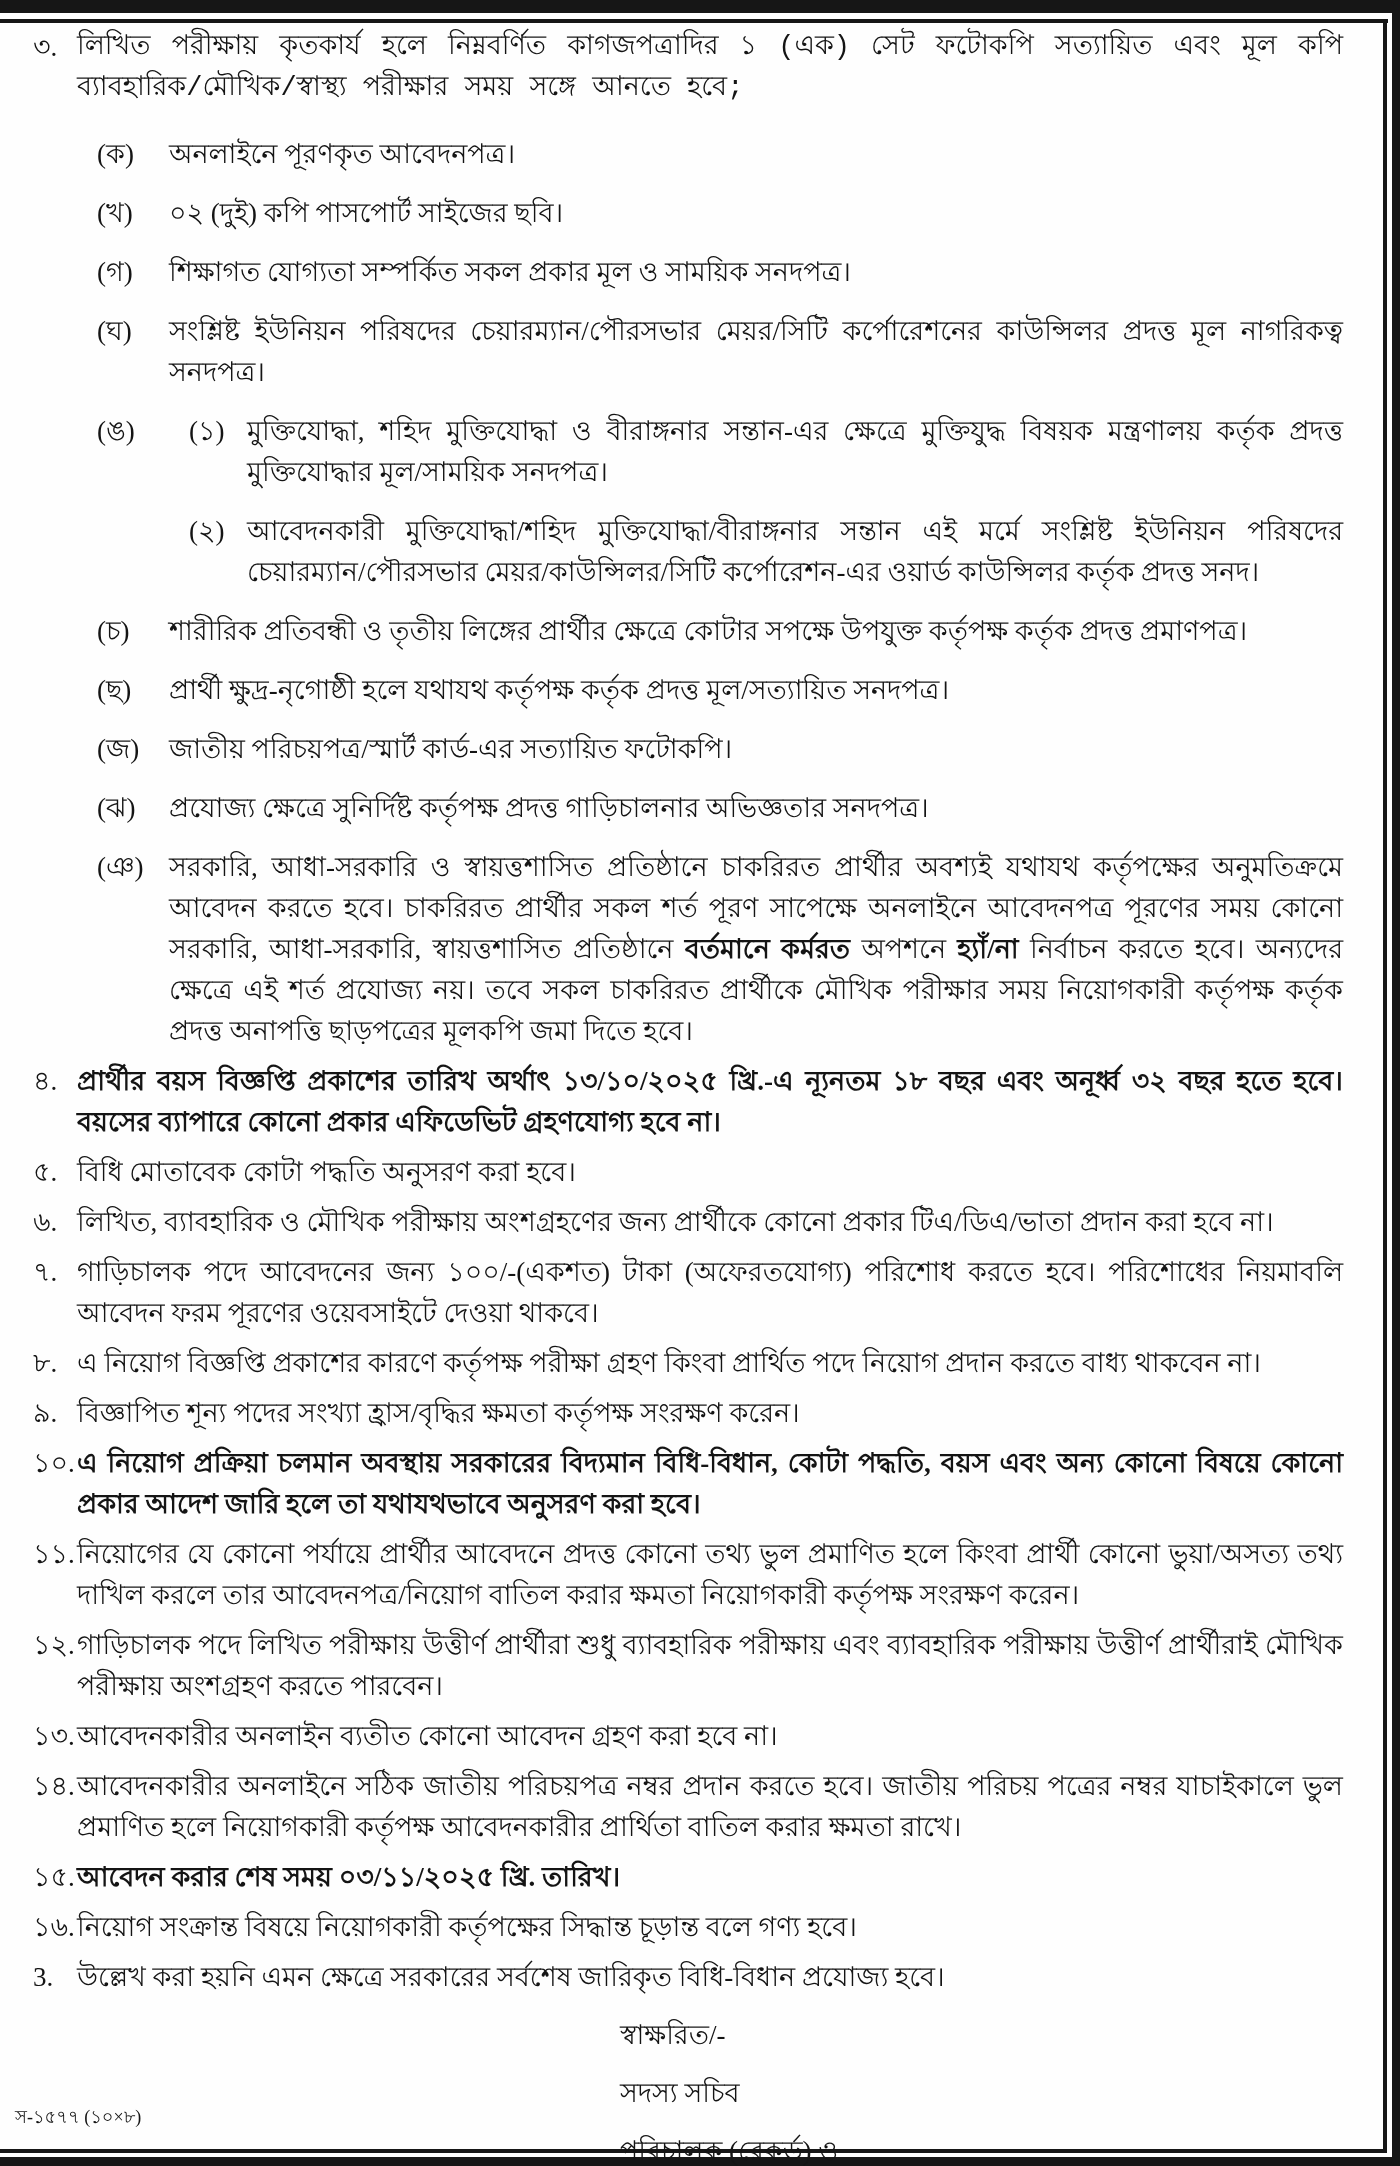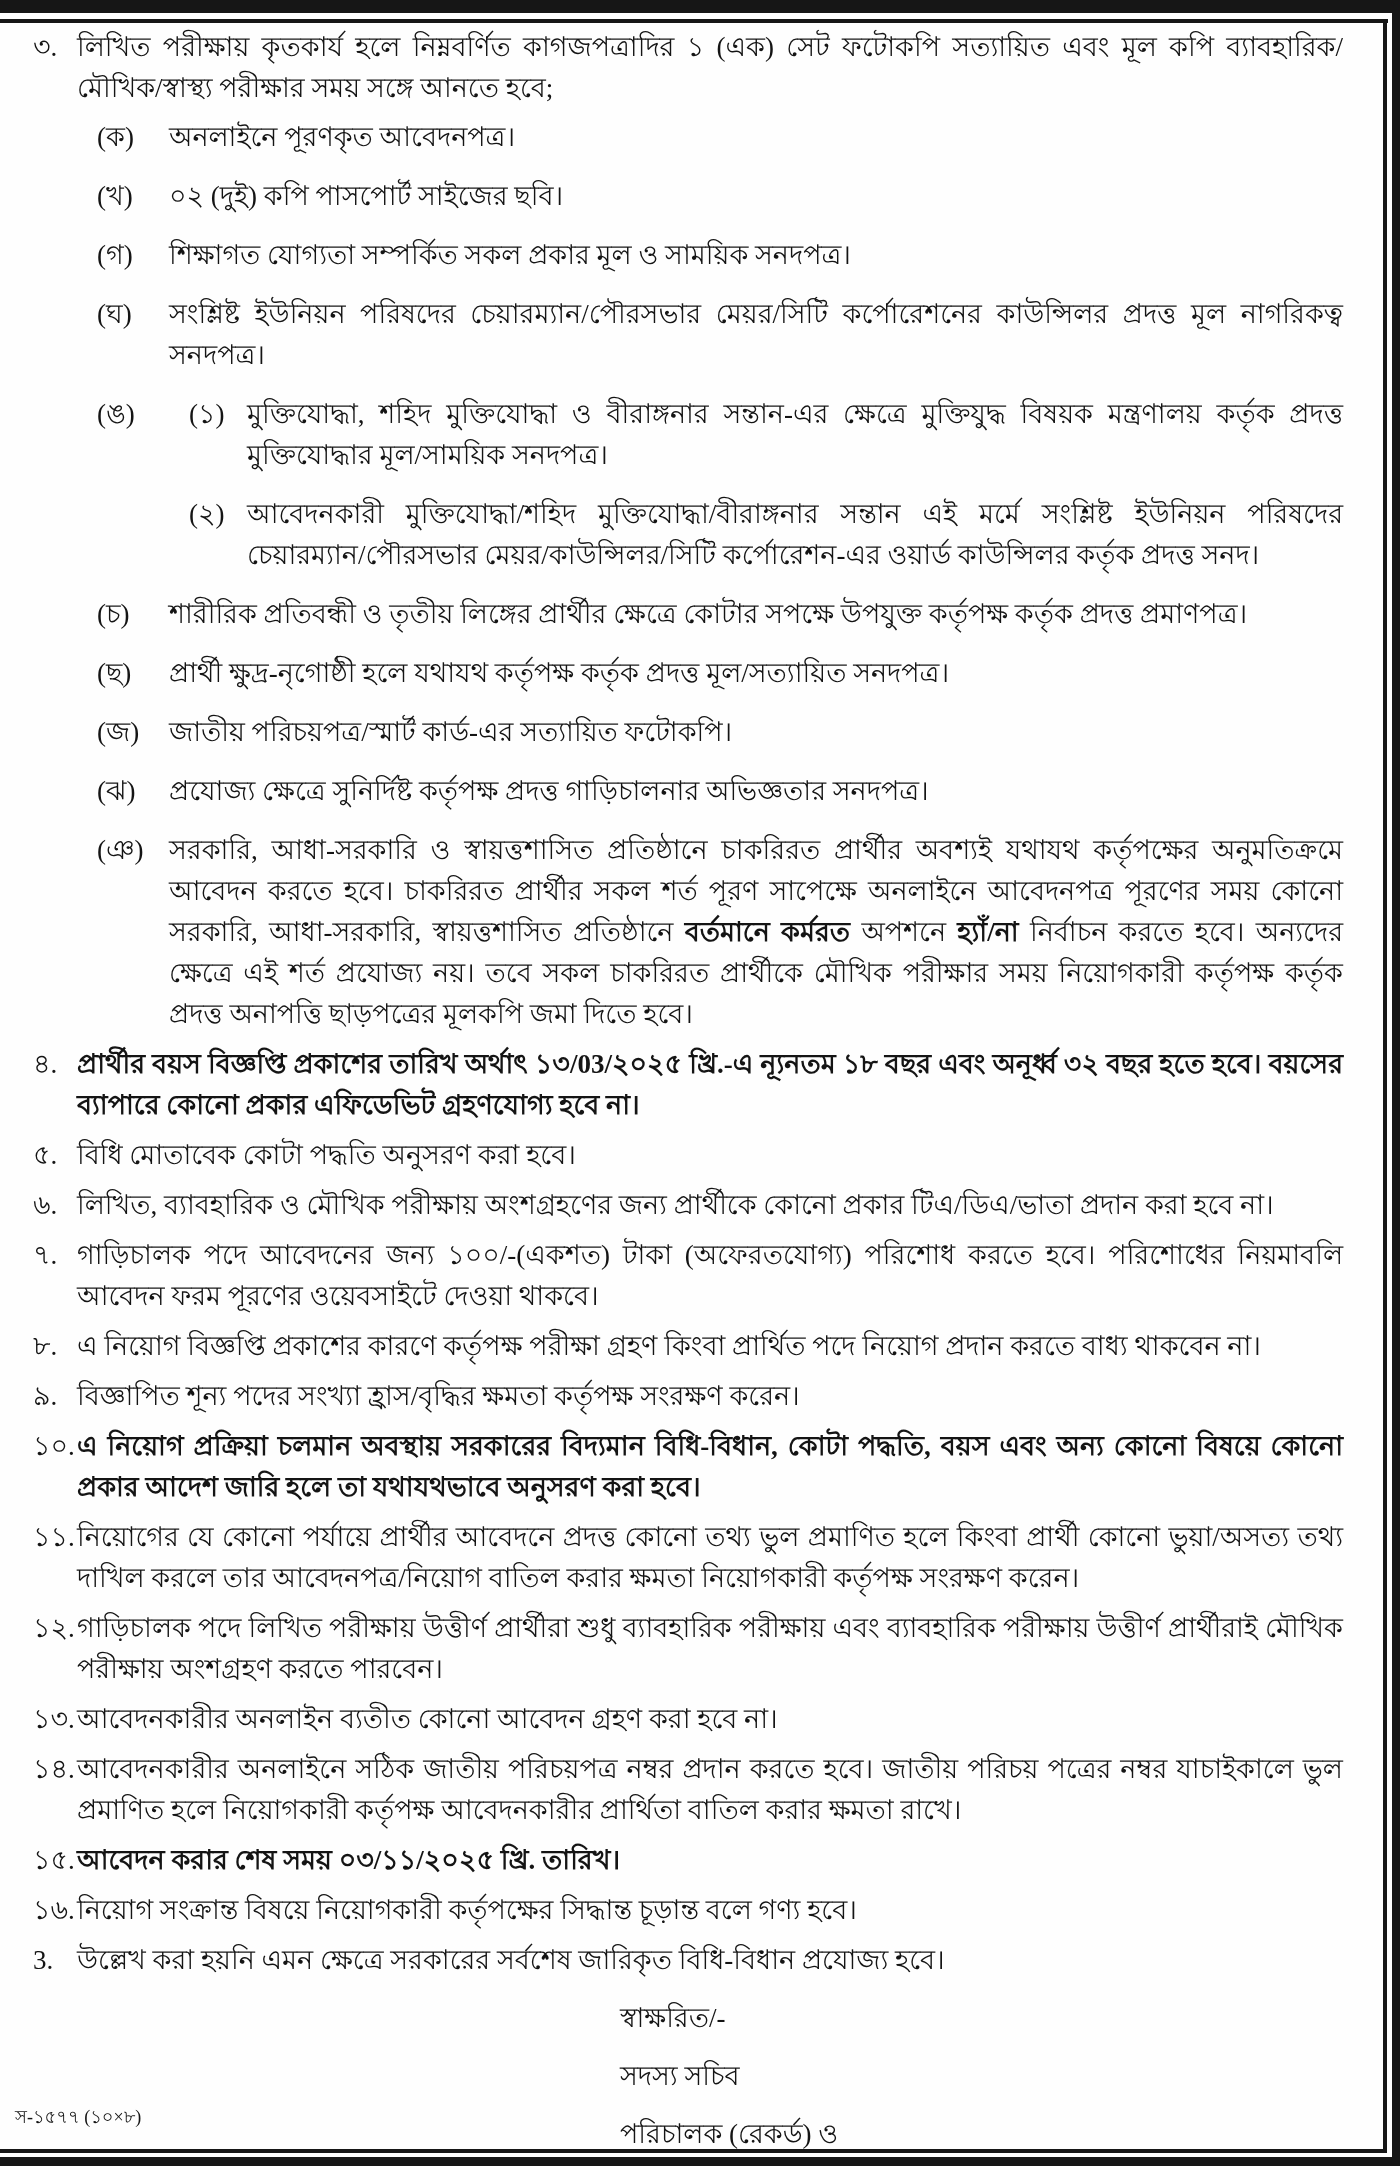--- a/index.html
+++ b/index.html
@@ -29,21 +29,21 @@
   .row{display:flex;align-items:flex-start;}
   .row .lbl{flex:none;}
   .main{margin-bottom:9px;}
   .main > .lbl{width:44px;}
   .sub{margin-left:20px;margin-bottom:18px;}
   .sub > .lbl{width:72px;}
   .sub2{margin-left:20px;margin-bottom:18px;}
   .sub2 > .lbl{width:58px;}
   .body{flex:1 1 auto;text-align:justify;}
   .body > .row:last-child{margin-bottom:0;}
-  .ptext{margin-bottom:8px;text-align:justify;}
+  .ptext{margin-bottom:25px;text-align:justify;font-family:Liberation Mono, monospace;}
   .b{font-weight:bold;}
 
   .signature{margin-left:587px;margin-top:12px;}
   .signature div{line-height:42px;margin-top:16px;}
   .footer-left{
     position:absolute;left:15px;bottom:28px;
     font-size:18px;
   }
 </style>
 </head>
@@ -111,21 +111,21 @@
               <div class="body">প্রযোজ্য ক্ষেত্রে সুনির্দিষ্ট কর্তৃপক্ষ প্রদত্ত গাড়িচালনার অভিজ্ঞতার সনদপত্র।</div>
             </div>
             <div class="row sub">
               <span class="lbl">(ঞ)</span>
               <div class="body"><span>সরকারি, আধা-সরকারি ও স্বায়ত্তশাসিত প্রতিষ্ঠানে চাকরিরত প্রার্থীর অবশ্যই যথাযথ কর্তৃপক্ষের অনুমতিক্রমে আবেদন করতে হবে। চাকরিরত প্রার্থীর সকল শর্ত পূরণ সাপেক্ষে অনলাইনে আবেদনপত্র পূরণের সময় কোনো সরকারি, আধা-সরকারি, স্বায়ত্তশাসিত প্রতিষ্ঠানে </span><span class="b">বর্তমানে কর্মরত</span><span> অপশনে </span><span class="b">হ্যাঁ/না</span><span> নির্বাচন করতে হবে। অন্যদের ক্ষেত্রে এই শর্ত প্রযোজ্য নয়। তবে সকল চাকরিরত প্রার্থীকে মৌখিক পরীক্ষার সময় নিয়োগকারী কর্তৃপক্ষ কর্তৃক প্রদত্ত অনাপত্তি ছাড়পত্রের মূলকপি জমা দিতে হবে।</span></div>
             </div>
           </div>
         </div>
         <div class="row main">
           <span class="lbl">৪.</span>
-          <div class="body b">প্রার্থীর বয়স বিজ্ঞপ্তি প্রকাশের তারিখ অর্থাৎ ১৩/03/২০২৫ খ্রি.-এ ন্যূনতম ১৮ বছর এবং অনূর্ধ্ব ৩২ বছর হতে হবে। বয়সের ব্যাপারে কোনো প্রকার এফিডেভিট গ্রহণযোগ্য হবে না।</div>
+          <div class="body b">প্রার্থীর বয়স বিজ্ঞপ্তি প্রকাশের তারিখ অর্থাৎ ১৩/১০/২০২৫ খ্রি.-এ ন্যূনতম ১৮ বছর এবং অনূর্ধ্ব ৩২ বছর হতে হবে। বয়সের ব্যাপারে কোনো প্রকার এফিডেভিট গ্রহণযোগ্য হবে না।</div>
         </div>
         <div class="row main">
           <span class="lbl">৫.</span>
           <div class="body">বিধি মোতাবেক কোটা পদ্ধতি অনুসরণ করা হবে।</div>
         </div>
         <div class="row main">
           <span class="lbl">৬.</span>
           <div class="body">লিখিত, ব্যাবহারিক ও মৌখিক পরীক্ষায় অংশগ্রহণের জন্য প্রার্থীকে কোনো প্রকার টিএ/ডিএ/ভাতা প্রদান করা হবে না।</div>
         </div>
         <div class="row main">

